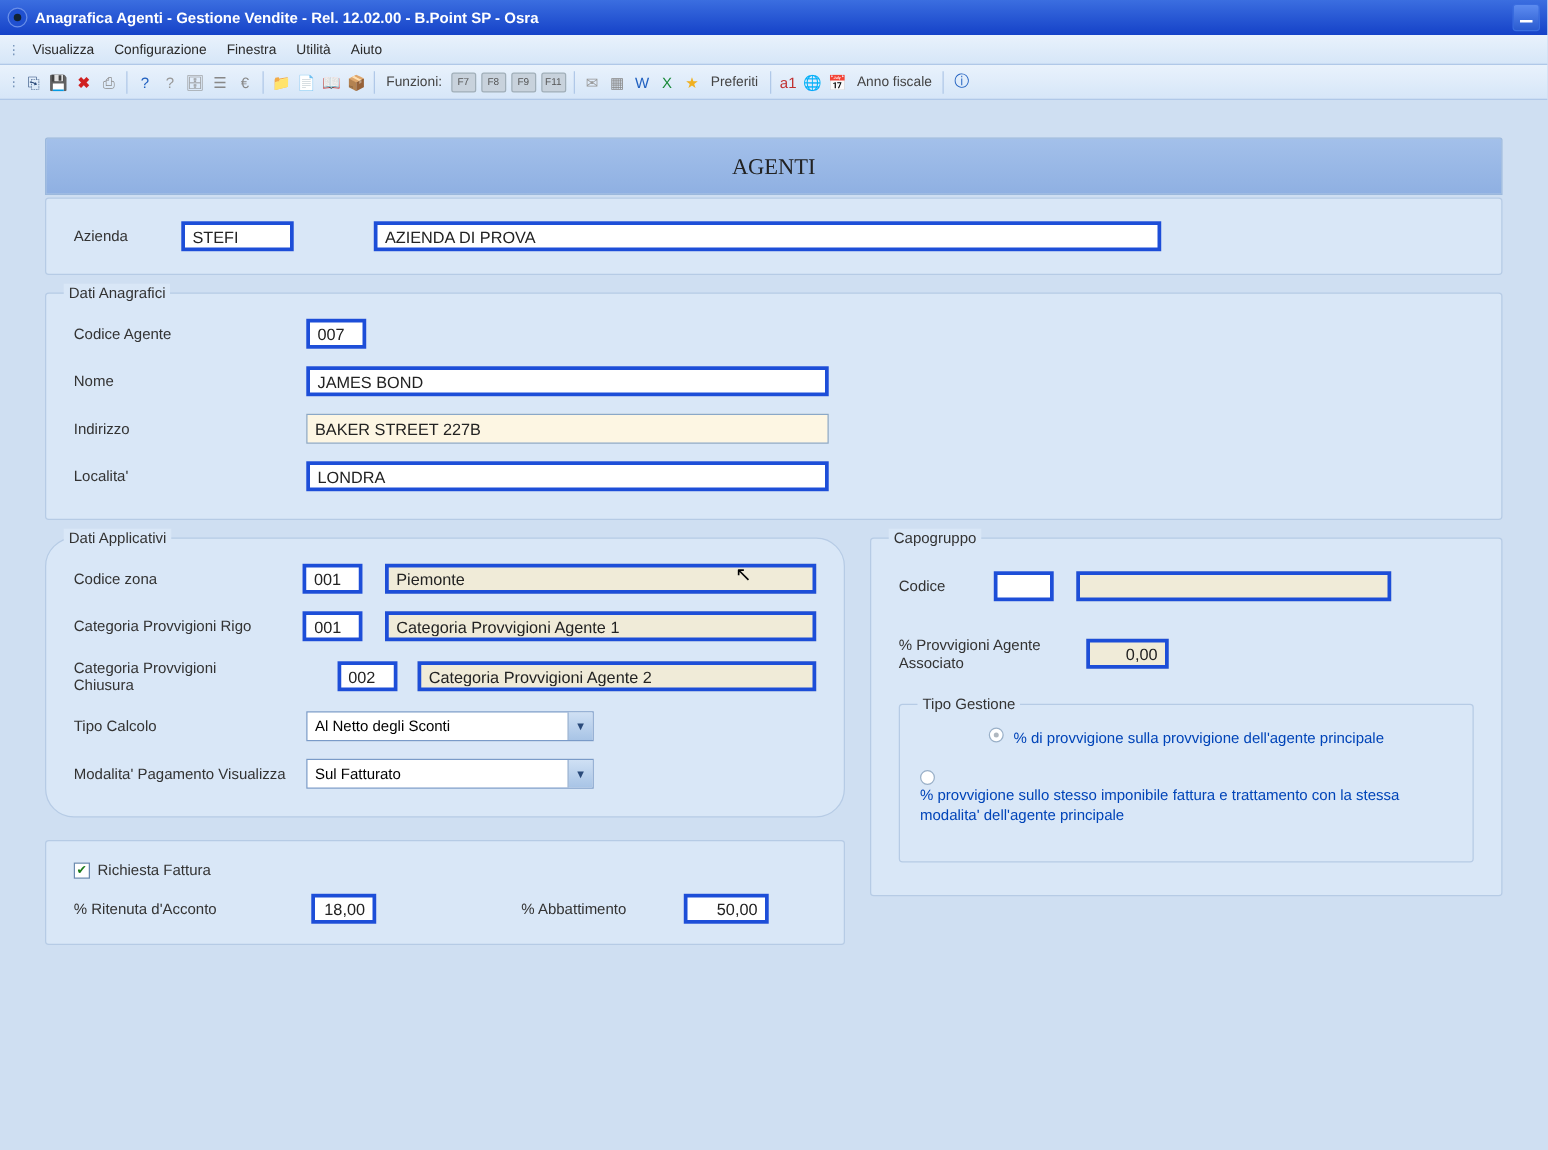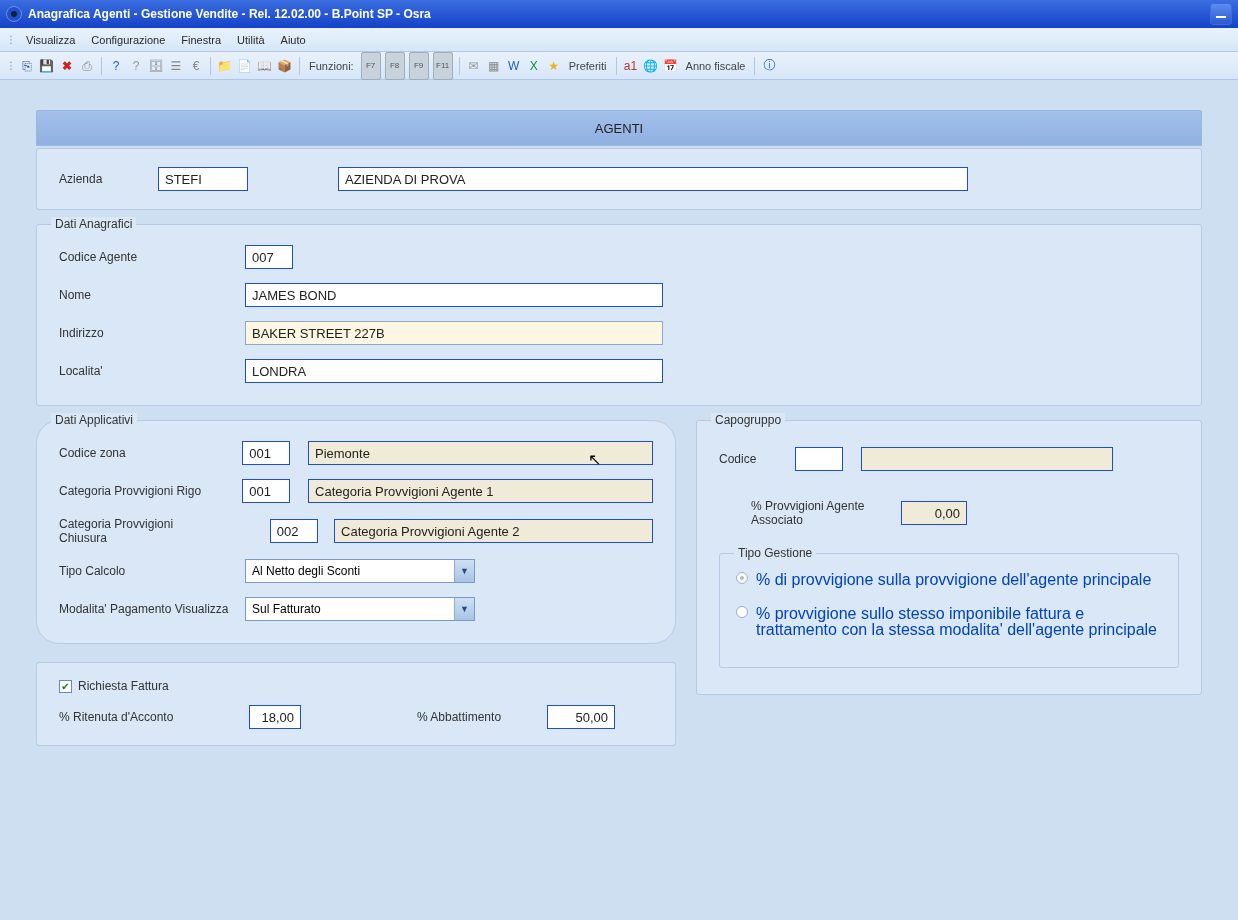--- a/index.html
+++ b/index.html
@@ -13,33 +13,33 @@
 .titlebar .winbtn span { width: 10px; height: 2px; background: #fff; display: block; margin-top:6px; }
 
 .menubar { background: linear-gradient(to bottom, #E9F2FC, #D6E6F8); height: 24px; display: flex; align-items: center; padding: 0 6px; border-bottom: 1px solid #B0C8E8; font-size: 11px; color: #2a2a2a; }
 .menubar .dots { color: #6f8eb5; letter-spacing: -2px; margin-right:4px; font-size:10px;}
 .menubar .menuitem { padding: 2px 8px; cursor: default; }
 
 .toolbar { background: linear-gradient(to bottom, #E9F2FC, #D6E6F8); height: 28px; display: flex; align-items: center; padding: 0 6px; border-bottom: 1px solid #B0C8E8; gap: 2px; font-size:11px; color:#2a4a7a; }
 .toolbar .dots { color: #6f8eb5; letter-spacing: -2px; margin-right:2px; font-size:10px;}
 .toolbar .tb { width: 18px; height: 18px; display: inline-flex; align-items: center; justify-content: center; font-size: 12px; cursor: default; }
 .toolbar .sep { width: 1px; height: 18px; background: #B0C8E8; margin: 0 3px; }
-.toolbar .fkey { width: 20px; height: 28px; background: #c8d2dc; border: 1px solid #a0aeb8; border-radius: 2px; font-size: 8px; color: #555; display: inline-flex; align-items: center; justify-content: center; margin:0 1px;}
+.toolbar .fkey { width: 20px; height: 16px; background: #c8d2dc; border: 1px solid #a0aeb8; border-radius: 2px; font-size: 8px; color: #555; display: inline-flex; align-items: center; justify-content: center; margin:0 1px;}
 .toolbar .lbl { padding: 0 4px; color: #444; }
 .toolbar .star { color: #f0b020; }
 
 .content { padding: 30px 36px 0 36px; background: #CFDFF2; height: calc(100% - 80px); }
 
-.panel-header { background: linear-gradient(to bottom, #A3C0EA, #8FB0E2); border: 1px solid #9BB8DC; height: 36px; display: flex; align-items: center; justify-content: center; color: #222; font-size: 13px; border-radius: 2px 2px 0 0; }
+.panel-header { background: linear-gradient(to bottom, #A3C0EA, #8FB0E2); border: 1px solid #9BB8DC; height: 46px; display: flex; align-items: center; justify-content: center; color: #222; font-size: 18px; border-radius: 2px 2px 0 0; font-family: Liberation Serif, serif; }
 
 .panel { background: #D9E7F7; border: 1px solid #B6CBE5; border-radius: 3px; padding: 18px 22px; margin-top: 2px; }
-.panel.azienda { display: flex; align-items: center; gap: 23px; }
+.panel.azienda { display: flex; align-items: center; gap: 10px; }
 
 .label { color: #333; font-size: 12px; }
-.input { background: #fff; border: 1px solid #1d4ed8; height: 24px; padding: 2px 6px; font-size: 13px; color: #222; font-family: inherit; }
+.input { background: #fff; border: 3px solid #1d4ed8; height: 24px; padding: 2px 6px; font-size: 13px; color: #222; font-family: inherit; }
 .input.readonly { background: #F0EBD8; }
 .input.focus { background:#FDF6E3; border:1px solid #8aa8c8;}
 
 .fieldset { border: 1px solid #B6CBE5; border-radius: 3px; padding: 20px 22px 22px 22px; margin-top: 14px; background: #D9E7F7; position: relative; }
 .fieldset .legend { position: absolute; top: -8px; left: 14px; background: #D9E7F7; padding: 0 4px; color: #333; font-size: 12px; }
 
 .row { display: flex; align-items: center; margin-bottom: 14px; }
 .row .lbl-col { width: 186px; color: #333; font-size: 12px; line-height: 14px; }
 .row .lbl-col2 { width: 186px; color: #333; font-size: 12px; line-height: 14px; padding-right:10px;}
 
@@ -47,21 +47,21 @@
 .select .arrow { width: 20px; height: 22px; background: linear-gradient(to bottom,#CFE0F4,#A8C4E6); border-left: 1px solid #8FABCE; display: flex; align-items: center; justify-content: center; font-size: 9px; color: #2a4a7a; }
 
 .two-col { display: flex; gap: 20px; margin-top: 14px; }
 .left-col { width: 640px; }
 .right-col { flex: 1; }
 
 .checkbox { width: 13px; height: 13px; border: 1px solid #6a8ab0; background: #fff; display: inline-flex; align-items: center; justify-content: center; font-size: 10px; color: #1a7a1a; margin-right: 6px; }
 
 .radio { width: 12px; height: 12px; border: 1px solid #9ab0c8; border-radius: 50%; background: #fff; display: inline-block; margin-right: 8px; position: relative; flex-shrink:0;}
 .radio.sel::after { content: ""; position: absolute; width: 4px; height: 4px; background: #b0b8c0; border-radius: 50%; top: 3px; left: 3px; }
-.radio-row { display: flex; align-items: flex-start; color: #0044b8; font-size: 16px; margin-bottom: 18px; line-height: 16px; }
+.radio-row { display: flex; align-items: flex-start; color: #0044b8; font-size: 12px; margin-bottom: 18px; line-height: 16px; justify-content: center; }
 
 .num-input { text-align: right; }
 
 .cursor { position: absolute; top: 450px; left: 588px; font-size: 16px; color: #000; pointer-events: none; }
 </style>
 </head>
 <body>
 
 <div class="titlebar">
   <div class="icon"></div>
@@ -208,32 +208,32 @@
 
     <div class="right-col">
       <div class="fieldset" style="margin-top:0; padding-bottom:26px;">
         <div class="legend">Capogruppo</div>
         <div class="row" style="margin-top:6px;">
           <div class="lbl-col" style="width:76px;">Codice</div>
           <input class="input" style="width: 48px;" value="">
           <div style="width:18px;"></div>
           <input class="input readonly" style="width: 252px;" value="">
         </div>
-        <div class="row" style="margin-top:28px;margin-left:32px;">
+        <div class="row" style="margin-top:28px;">
           <div class="lbl-col2" style="width:150px;">% Provvigioni Agente  Associato</div>
           <input class="input readonly num-input" style="width: 66px;" value="0,00">
         </div>
 
         <div class="fieldset" style="margin-top:26px; padding:18px 16px 8px 16px;">
           <div class="legend">Tipo Gestione</div>
           <div class="radio-row">
             <span class="radio sel"></span>
             <span>% di provvigione sulla provvigione dell'agente principale</span>
           </div>
-          <div class="radio-row" style="margin-bottom:21px;">
+          <div class="radio-row" style="margin-bottom:21px;flex-direction:column;">
             <span class="radio"></span>
             <span>% provvigione sullo stesso imponibile fattura e trattamento con la stessa modalita' dell'agente principale</span>
           </div>
         </div>
       </div>
     </div>
   </div>
 
 </div>
 

